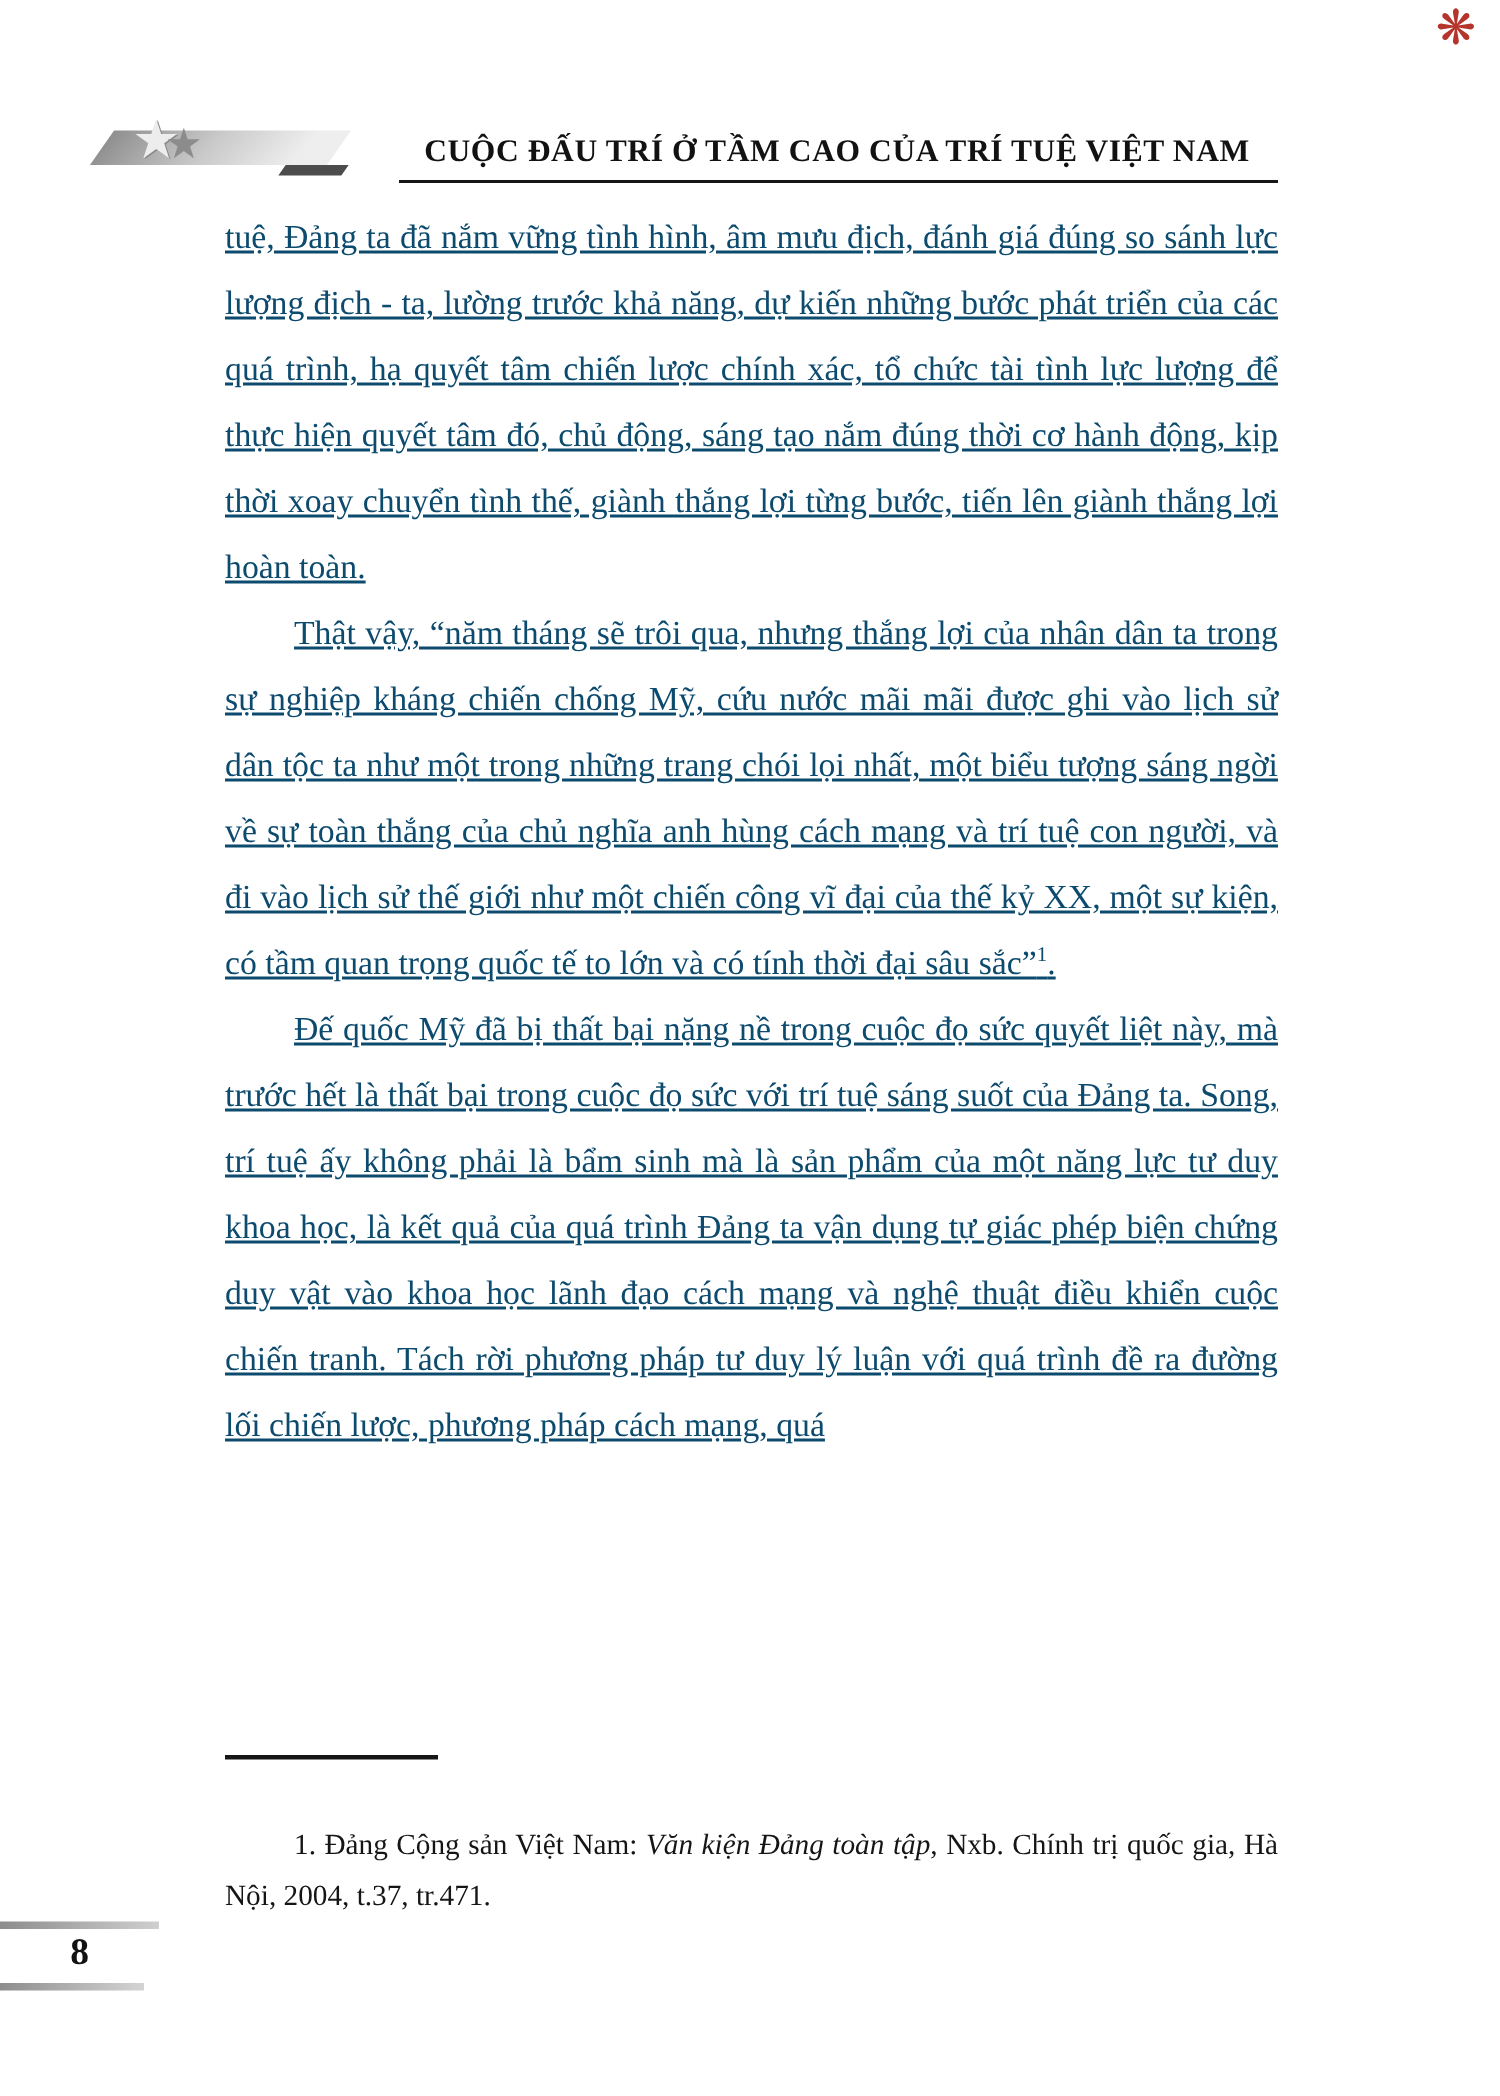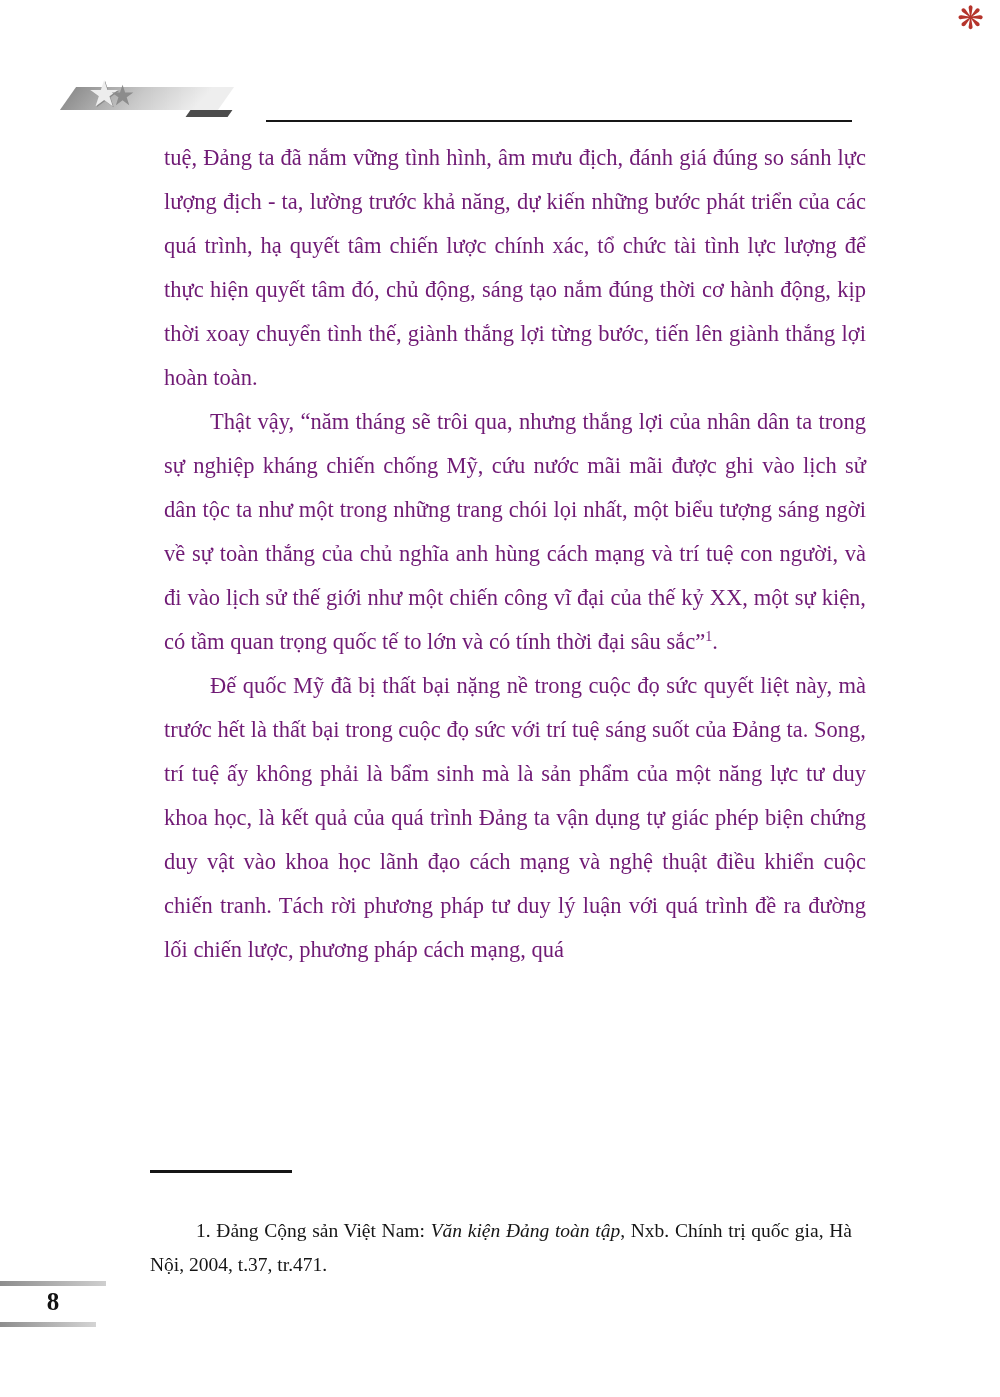--- a/index.html
+++ b/index.html
@@ -49,25 +49,26 @@
     color: #121212;
     white-space: nowrap;
   }
   .header-rule {
     position: absolute; left: 266px; top: 40px; width: 586px;
     border-bottom: 2px solid #161616;
   }
 
   
   .body-text {
-    position: absolute; left: 164px; top: 136px; width: 702px;
+    position: absolute; left: 150px; top: 136px; width: 702px;
     font-size: 22.5px;
     line-height: 44px;
-    color: #701a75;
+    color: #0c4a6e;
     text-align: justify;
+    text-decoration: underline;
   }
   .para { text-indent: 46px; }
   .para.no-indent { text-indent: 0; }
   .para sup { font-size: 14px; line-height: 0; vertical-align: super; }
 
   
   .footnote-rule {
     position: absolute; left: 150px; top: 1170px; width: 142px; height: 3px;
     background: #161616;
   }
@@ -106,20 +107,21 @@
 
   <span class="corner-icon">❋</span>
 
   <div class="header">
     <div class="swoosh">
       <div class="swoosh-bar"></div>
       <span class="star star-back">★</span>
       <span class="star star-front">★</span>
       <div class="swoosh-dark"></div>
     </div>
+    <div class="header-title">CUỘC ĐẤU TRÍ Ở TẦM CAO CỦA TRÍ TUỆ VIỆT NAM</div>
     <div class="header-rule"></div>
   </div>
 
   <div class="body-text">
     <p class="para no-indent">tuệ, Đảng ta đã nắm vững tình hình, âm mưu địch, đánh giá đúng so sánh lực lượng địch - ta, lường trước khả năng, dự kiến những bước phát triển của các quá trình, hạ quyết tâm chiến lược chính xác, tổ chức tài tình lực lượng để thực hiện quyết tâm đó, chủ động, sáng tạo nắm đúng thời cơ hành động, kịp thời xoay chuyển tình thế, giành thắng lợi từng bước, tiến lên giành thắng lợi hoàn toàn.</p>
     <p class="para"><span>Thật vậy, “năm tháng sẽ trôi qua, nhưng thắng lợi của nhân dân ta trong sự nghiệp kháng chiến chống Mỹ, cứu nước mãi mãi được ghi vào lịch sử dân tộc ta như một trong những trang chói lọi nhất, một biểu tượng sáng ngời về sự toàn thắng của chủ nghĩa anh hùng cách mạng và trí tuệ con người, và đi vào lịch sử thế giới như một chiến công vĩ đại của thế kỷ XX, một sự kiện, có tầm quan trọng quốc tế to lớn và có tính thời đại sâu sắc”</span><sup>1</sup><span>.</span></p>
     <p class="para">Đế quốc Mỹ đã bị thất bại nặng nề trong cuộc đọ sức quyết liệt này, mà trước hết là thất bại trong cuộc đọ sức với trí tuệ sáng suốt của Đảng ta. Song, trí tuệ ấy không phải là bẩm sinh mà là sản phẩm của một năng lực tư duy khoa học, là kết quả của quá trình Đảng ta vận dụng tự giác phép biện chứng duy vật vào khoa học lãnh đạo cách mạng và nghệ thuật điều khiển cuộc chiến tranh. Tách rời phương pháp tư duy lý luận với quá trình đề ra đường lối chiến lược, phương pháp cách mạng, quá</p>
   </div>
 
   <div class="footnote-rule"></div>

